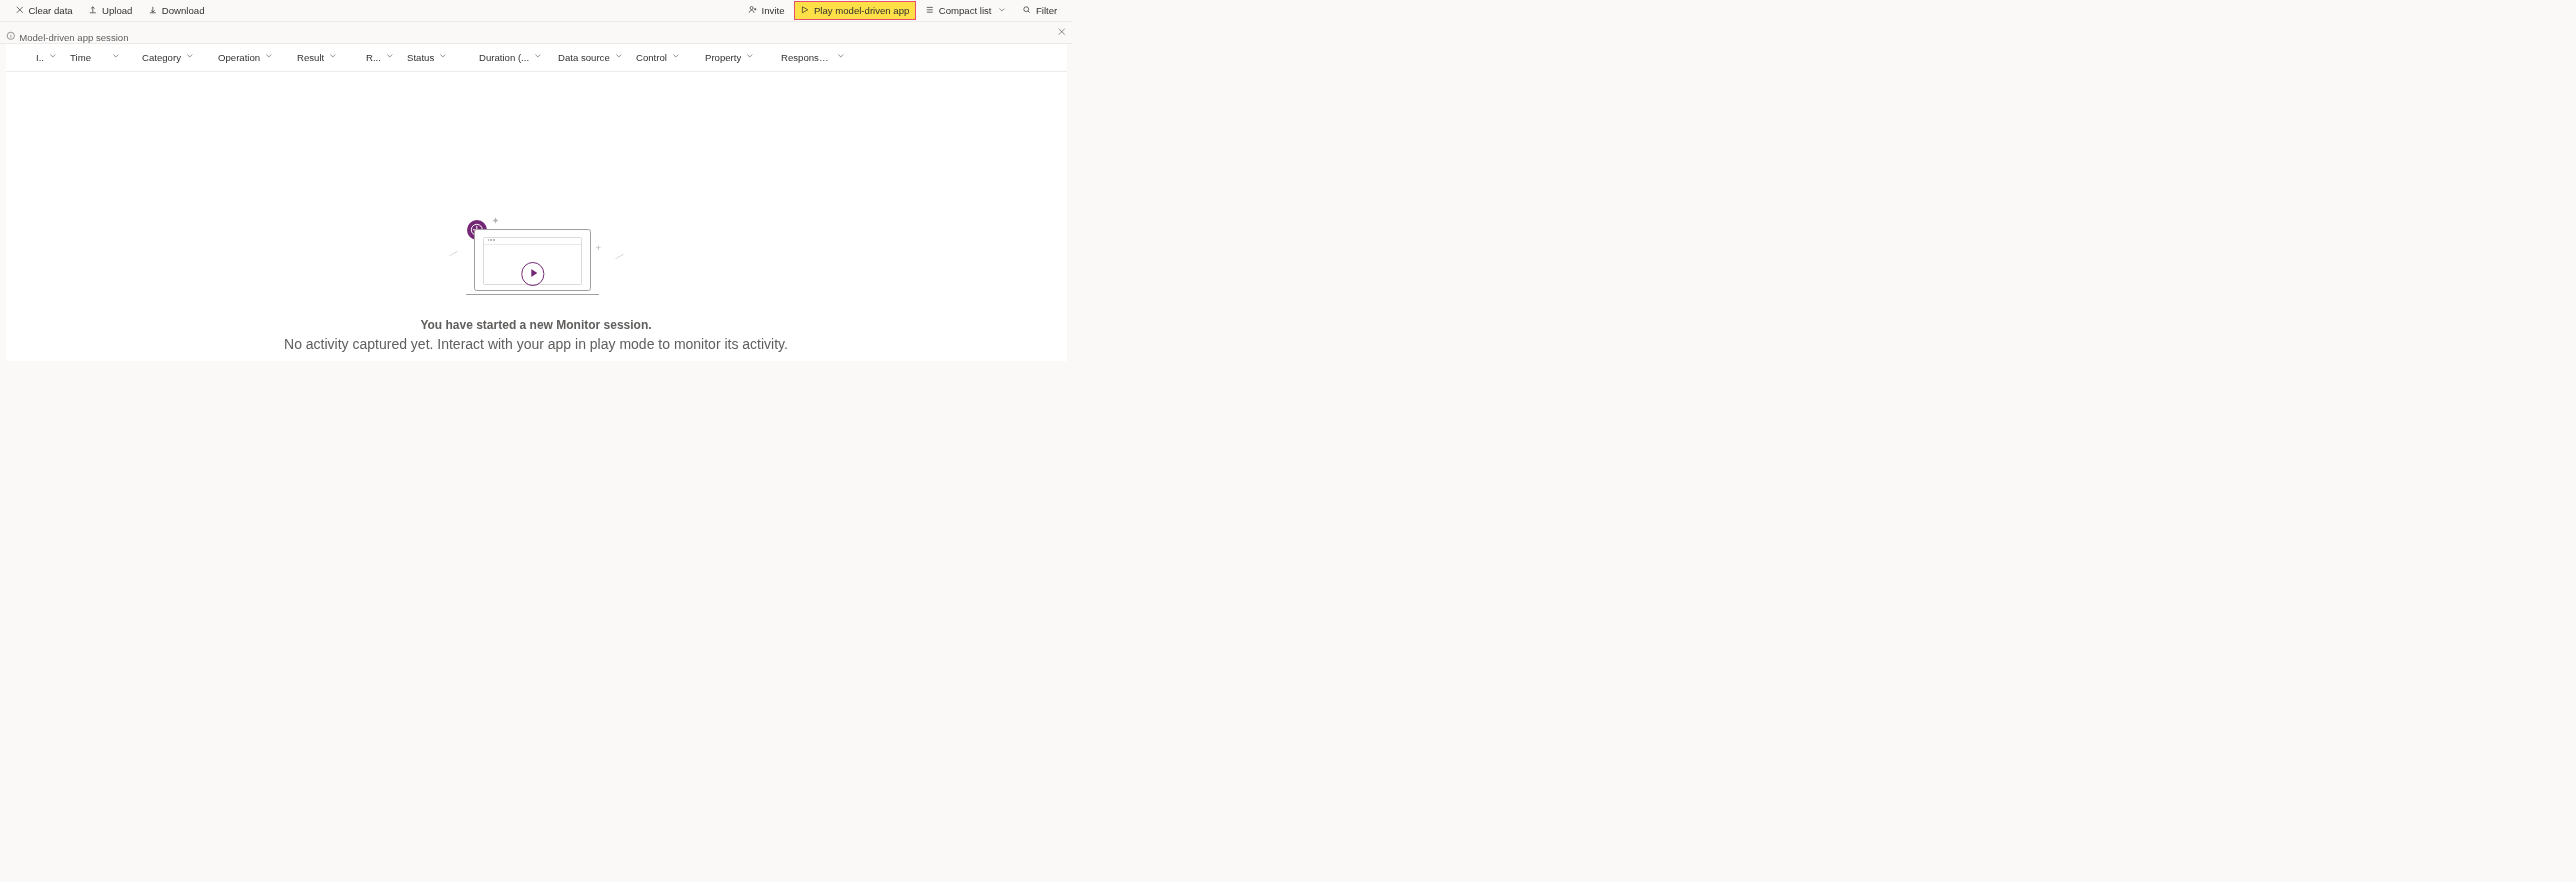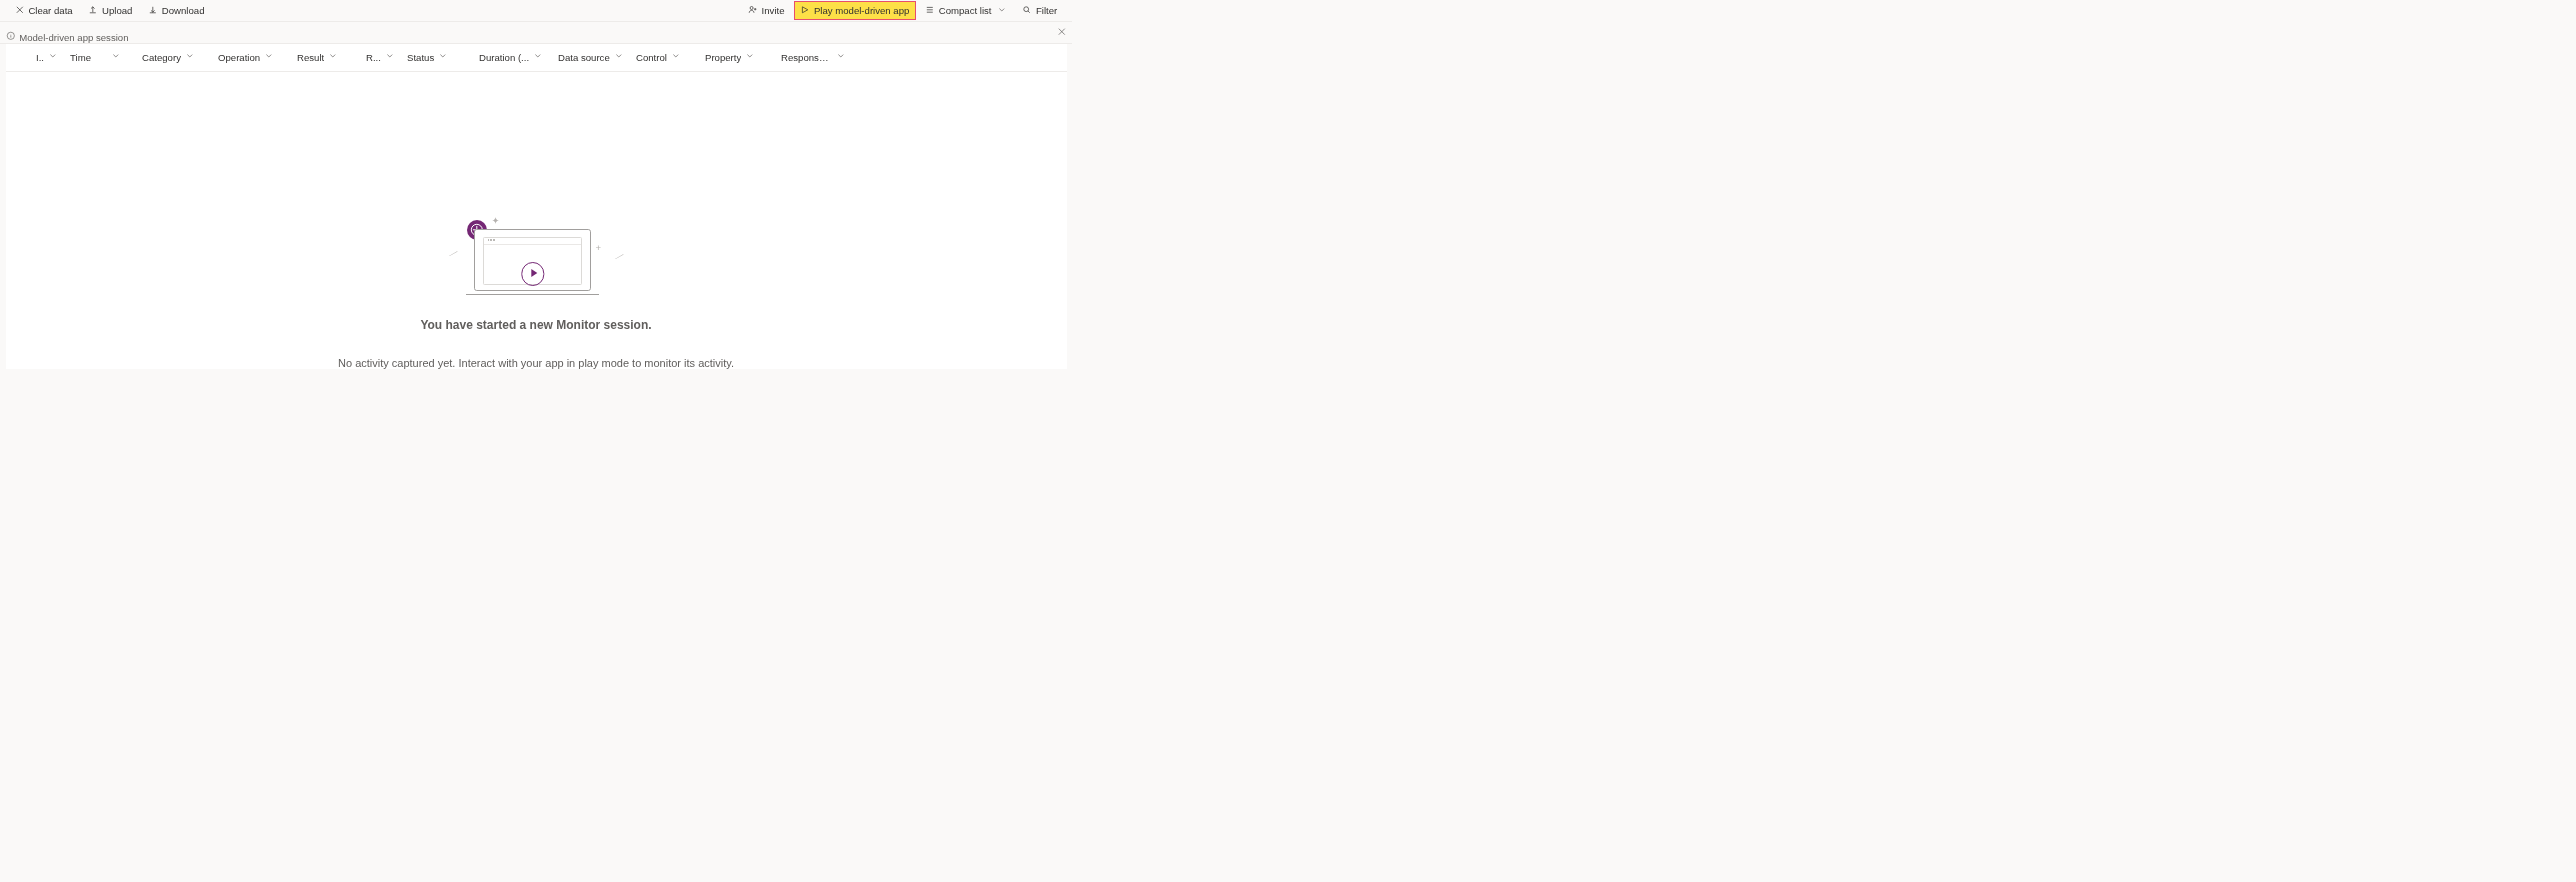--- a/index.html
+++ b/index.html
@@ -221,23 +221,23 @@
   .spark.s3{ left:-13.7px; top:33px; transform:rotate(20deg); }
   .spark.s4{ right:-15px; top:36px; transform:rotate(20deg); }
 
   .empty-heading {
     margin-top: 11px;
     font-weight: 600;
     font-size: 12px;
     color: #605e5c;
   }
   .empty-sub {
-    margin-top: 25px;
+    margin-top: 4px;
     color: #605e5c;
-    font-size: 11px;
+    font-size: 14px;
   }
 
   svg.small { width:9.6px; height:9.6px; }
 </style>
 </head>
 <body>
 
 <div class="page">
 
   <div class="toolbar">

